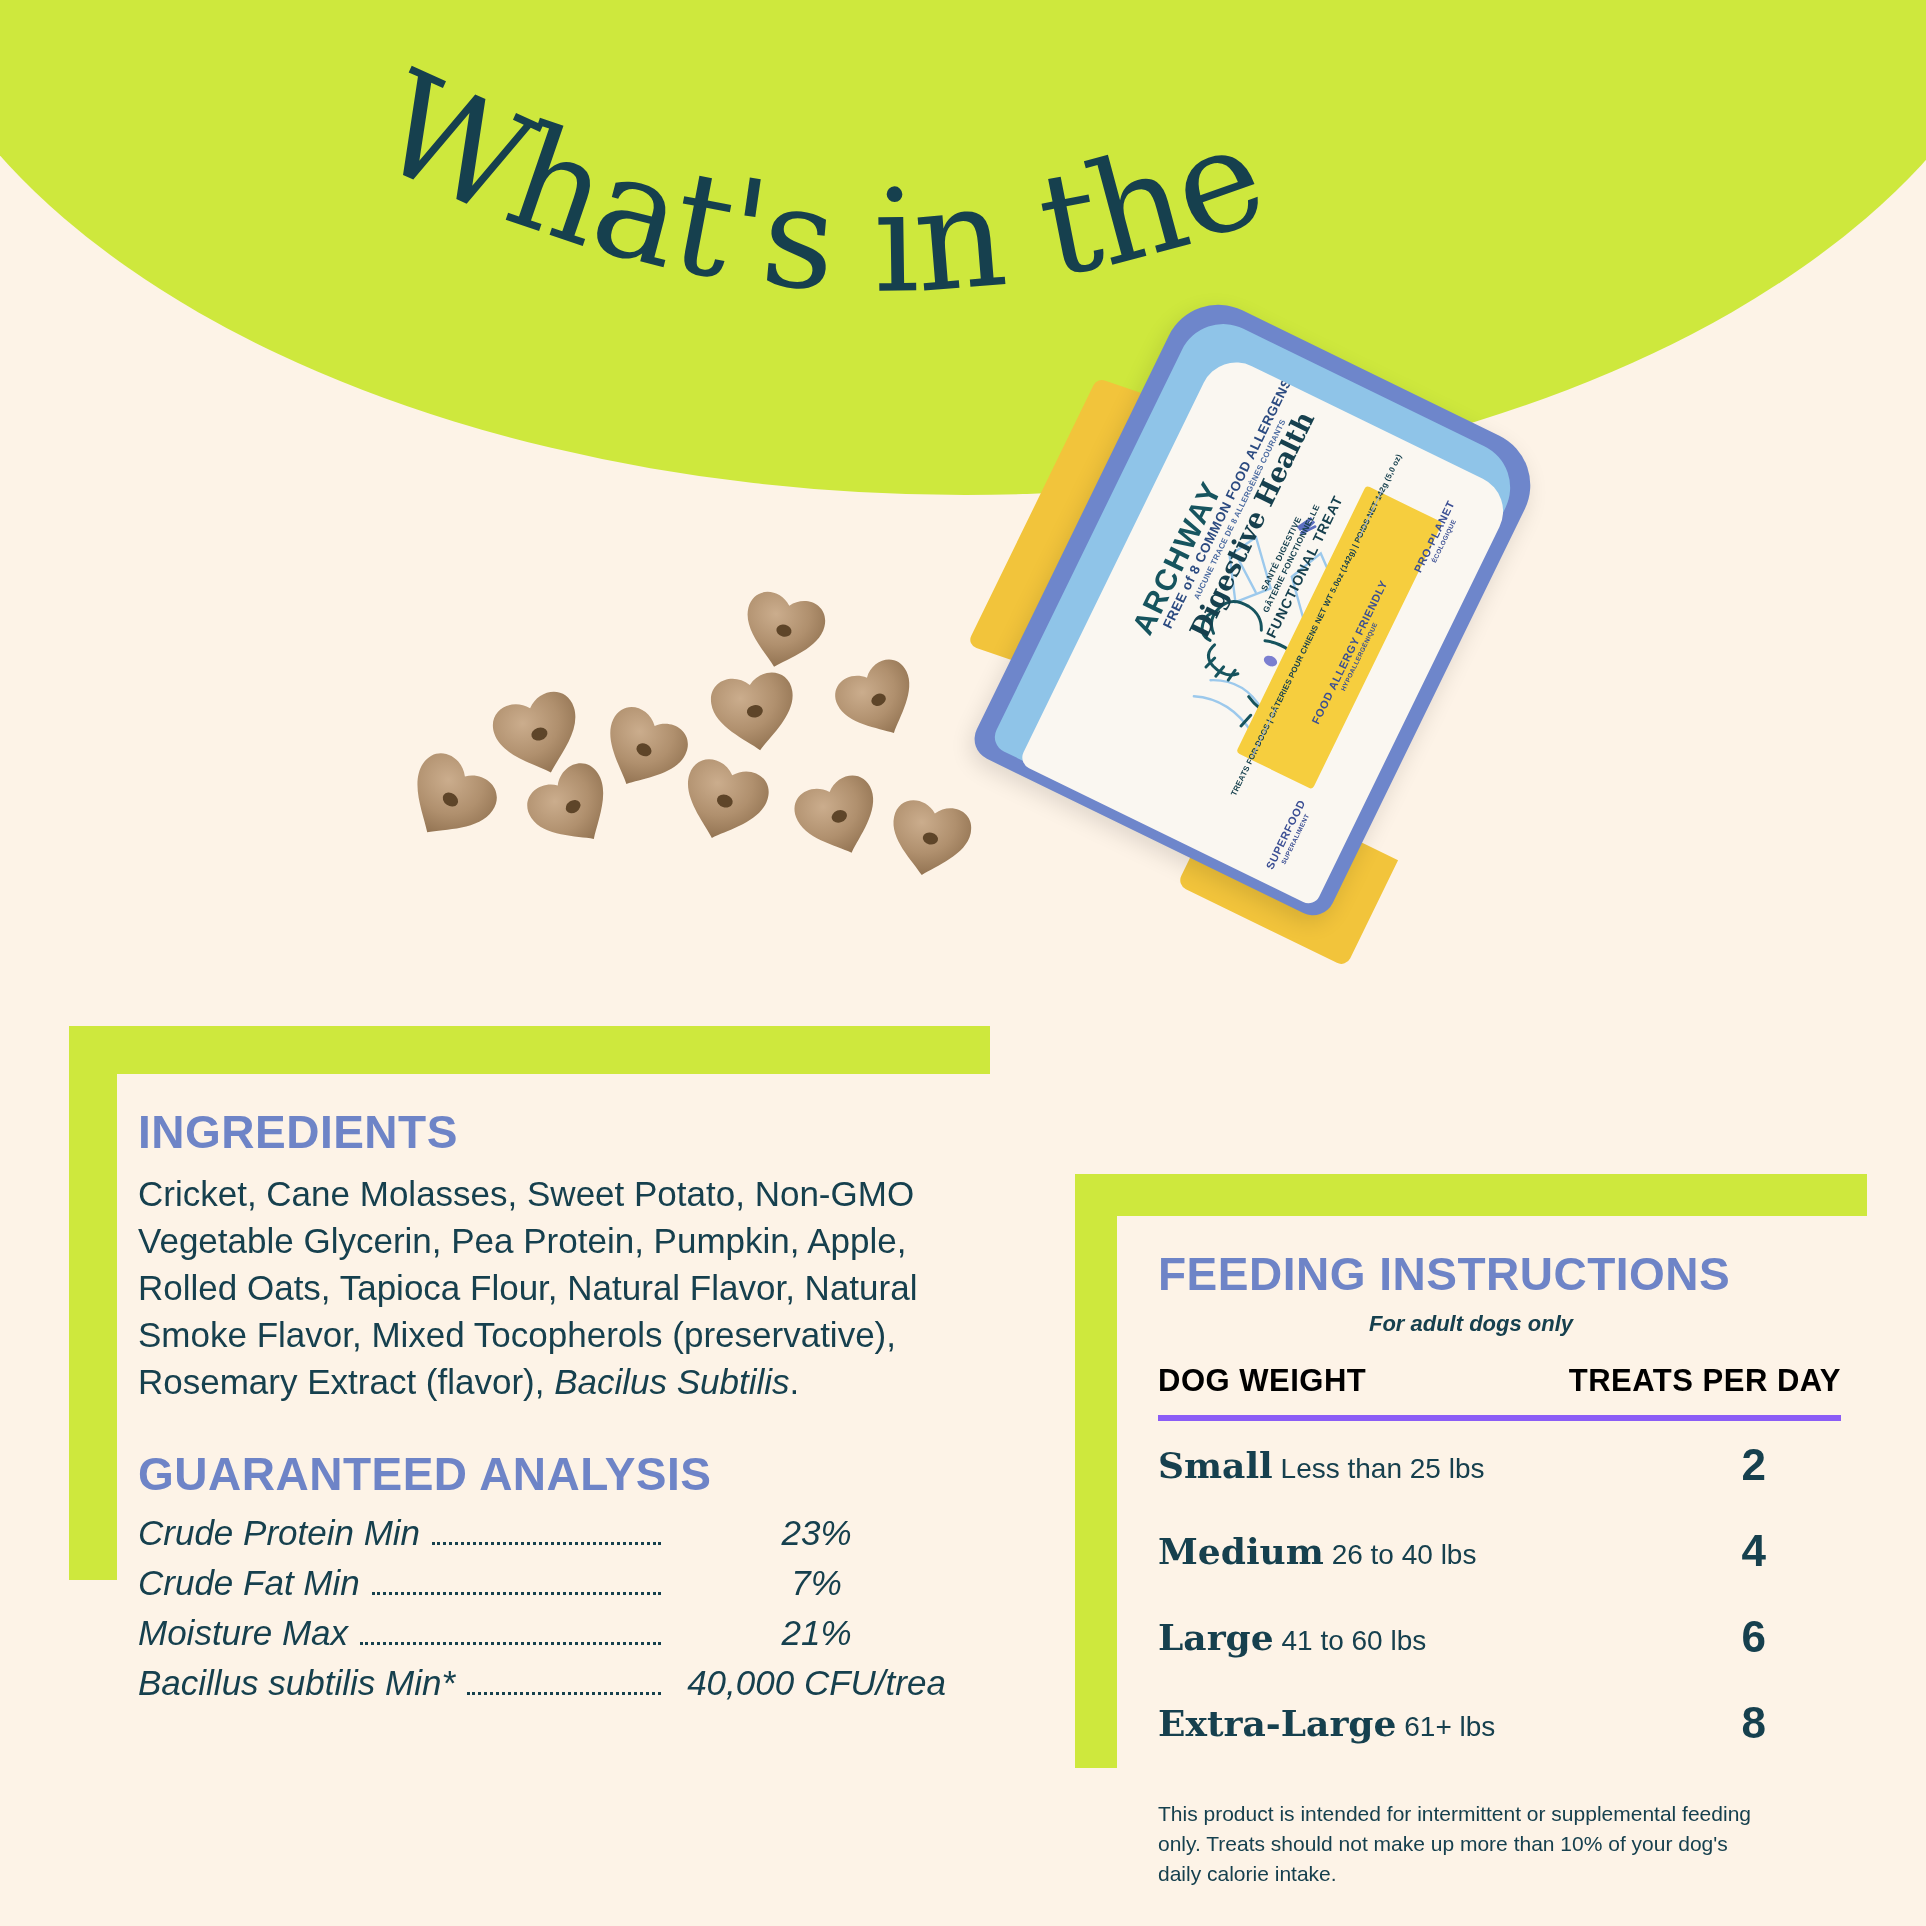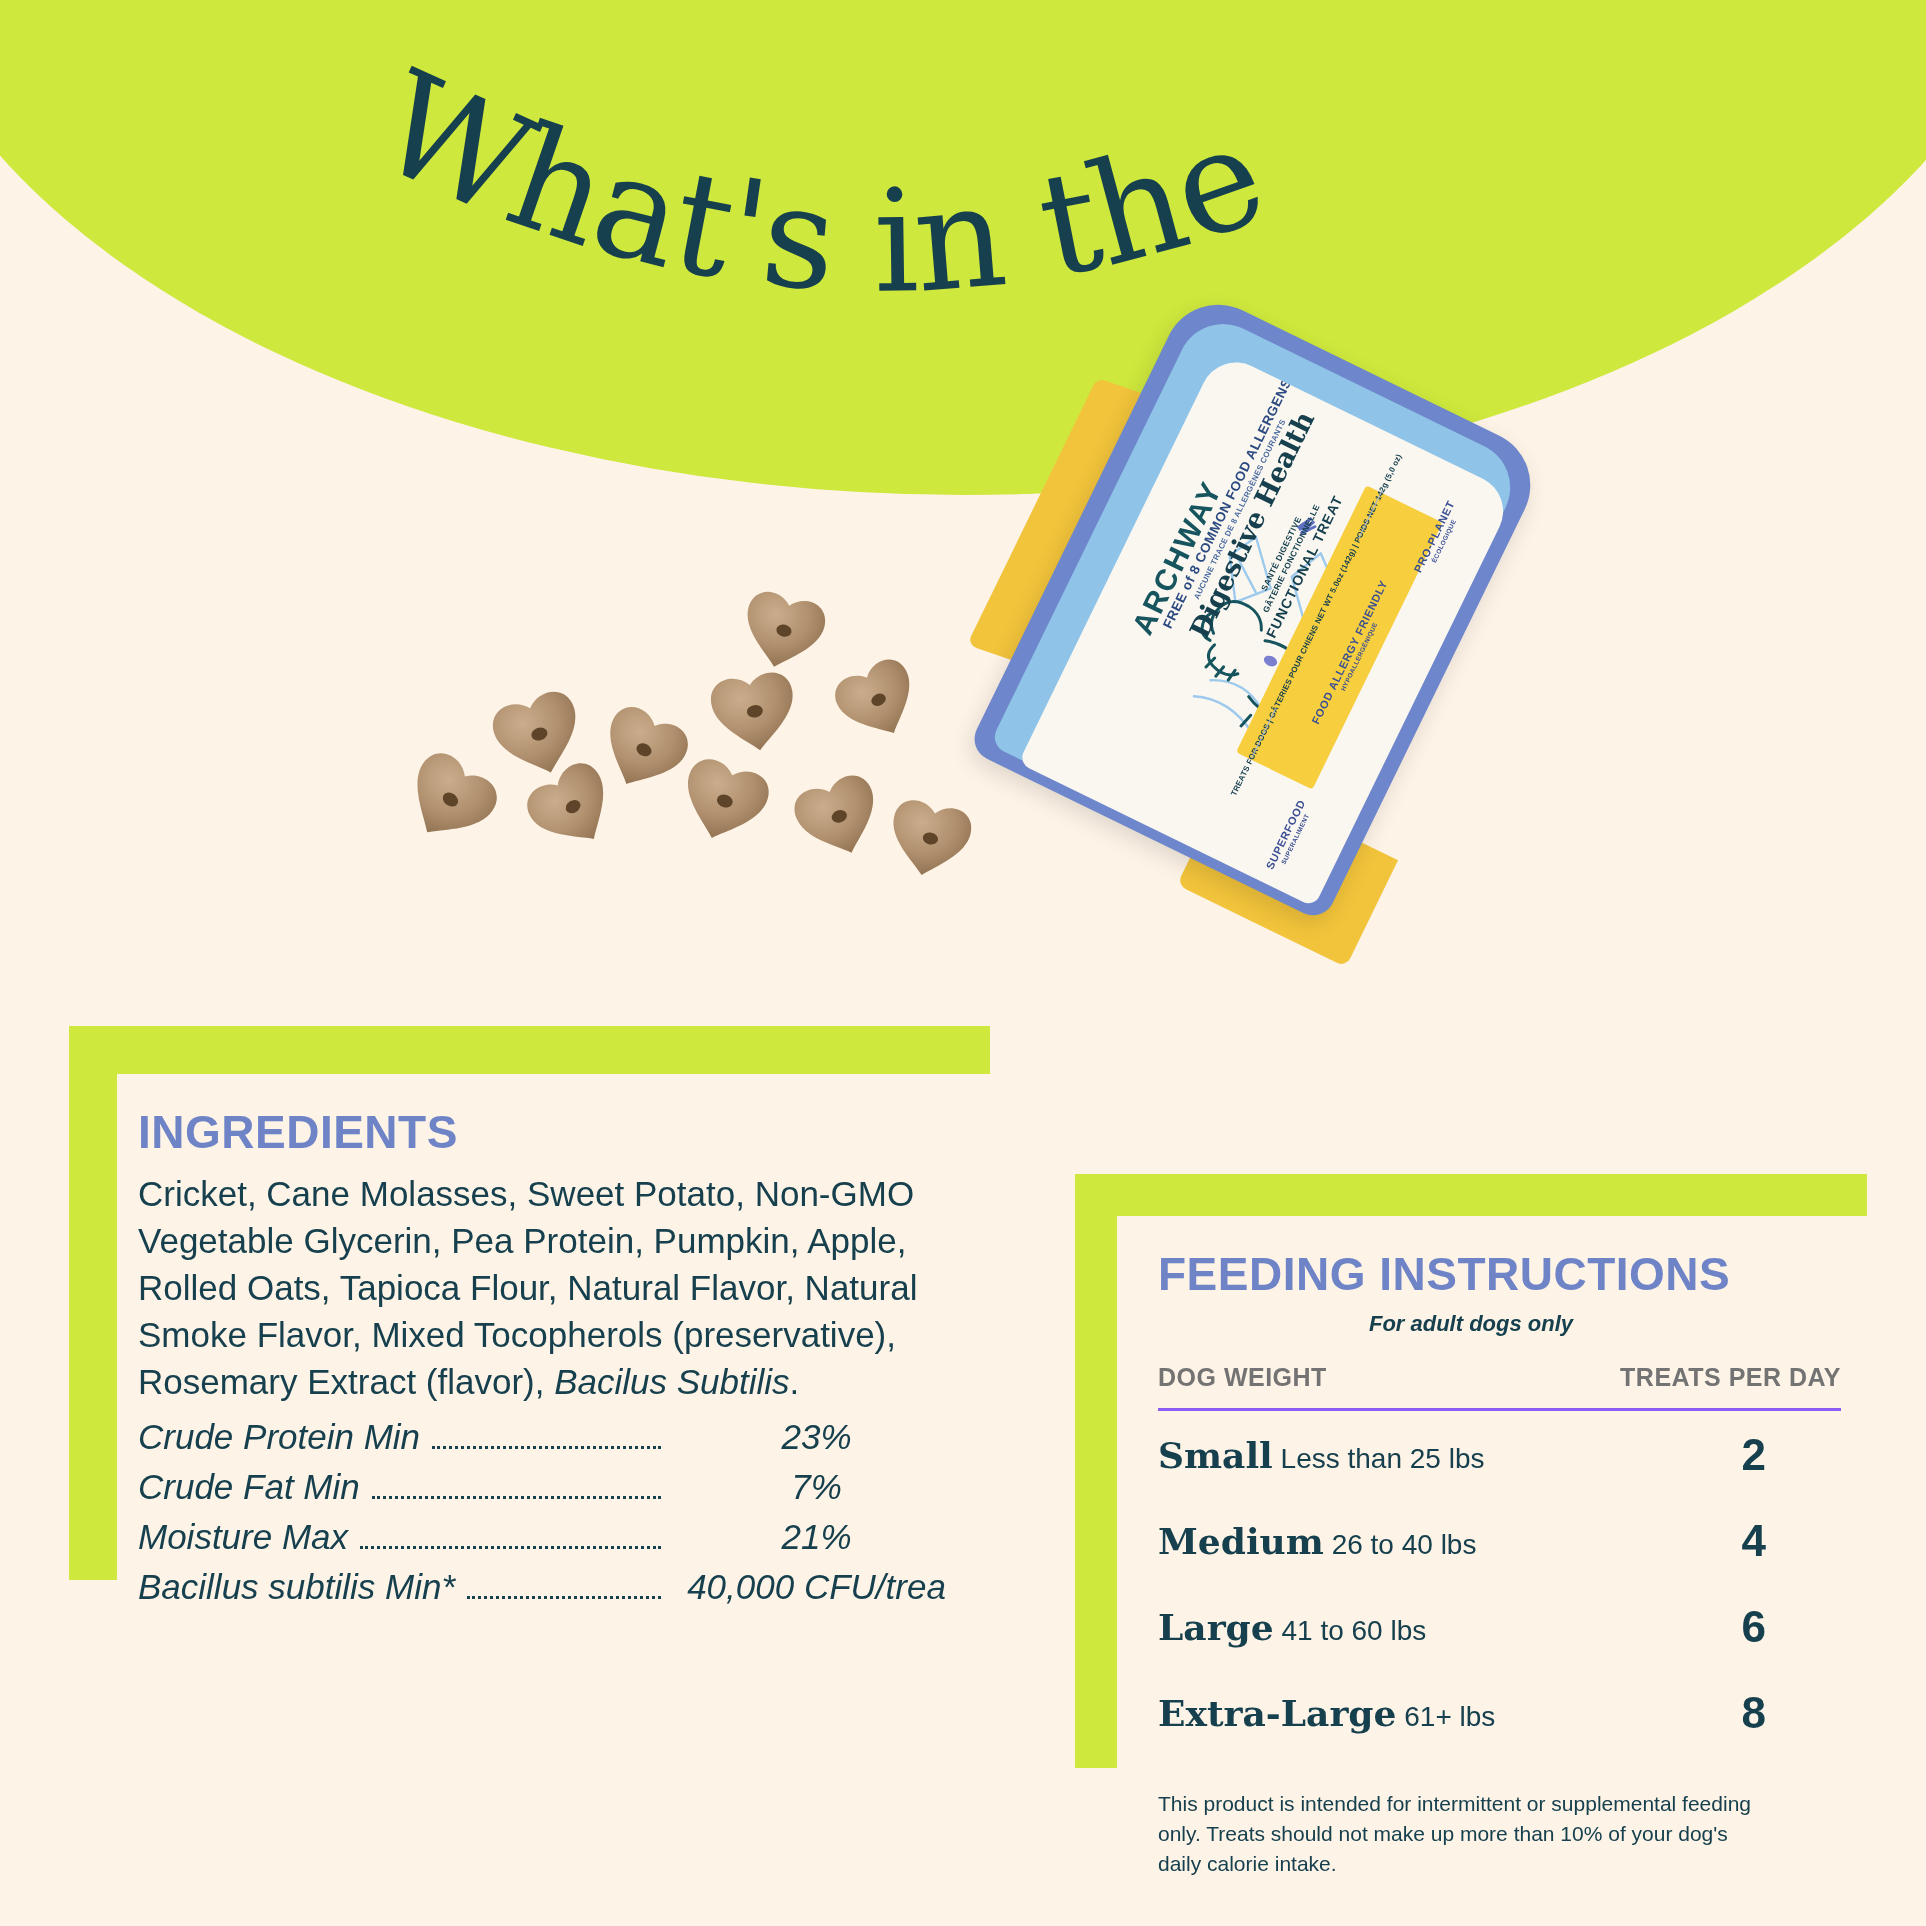--- a/index.html
+++ b/index.html
@@ -311,25 +311,25 @@
     font-size: 22px;
     color: #16404E;
     text-align: center;
     margin: 10px 0 0 0;
     padding-right: 57px;
   }
   .feed-table { width: 100%; border-collapse: collapse; margin-top: 26px; }
   .feed-table th {
     font-family: "Liberation Sans", sans-serif;
     font-weight: 800;
-    font-size: 25px;
-    color: #737373;
+    font-size: 31px;
+    color: #000000;
     letter-spacing: 0.5px;
     padding: 0 0 16px 0;
-    border-bottom: 3px solid #8b5cf6;
+    border-bottom: 6px solid #8b5cf6;
   }
   .feed-table th.c1 { text-align: left; }
   .feed-table th.c2 { text-align: right; }
   .feed-table td {
     padding: 19px 0 17px 0;
     font-family: "Liberation Sans", sans-serif;
     color: #16404E;
     vertical-align: middle;
   }
   .feed-table td.c1 { text-align: left; font-size: 28px; }
@@ -486,20 +486,21 @@
     </g>
 </svg>
 
 <div class="ingredients-panel">
   <div class="frame-top ing-frame-top"></div>
   <div class="frame-left ing-frame-left"></div>
   <div class="ing-content">
     <h2 class="sec-heading h-ingredients">INGREDIENTS</h2>
     <p class="ing-body"><span>Cricket, Cane Molasses, Sweet Potato, Non-GMO Vegetable Glycerin, Pea Protein, Pumpkin, Apple, Rolled Oats, Tapioca Flour, Natural Flavor, Natural Smoke Flavor, Mixed Tocopherols (preservative), Rosemary Extract (flavor), </span><em>Bacilus Subtilis</em><span>.</span></p>
 
+    <h2 class="sec-heading h-analysis">GUARANTEED ANALYSIS</h2>
     <div class="ga-list">
       <div class="ga-row">
         <span class="ga-label">Crude Protein Min</span>
         <span class="ga-dots"></span>
         <span class="ga-value">23%</span>
       </div>
       <div class="ga-row">
         <span class="ga-label">Crude Fat Min</span>
         <span class="ga-dots"></span>
         <span class="ga-value">7%</span>

